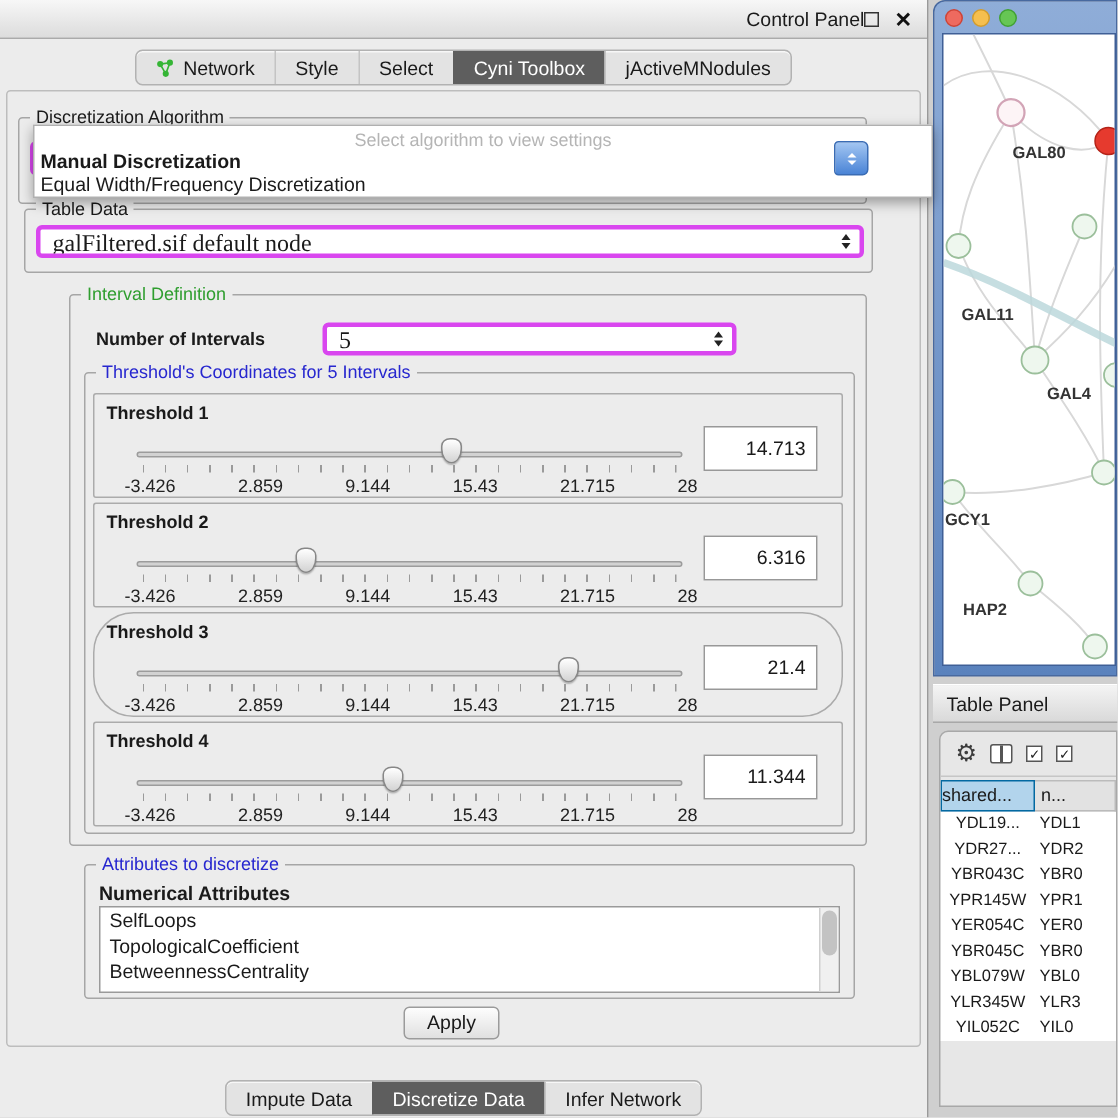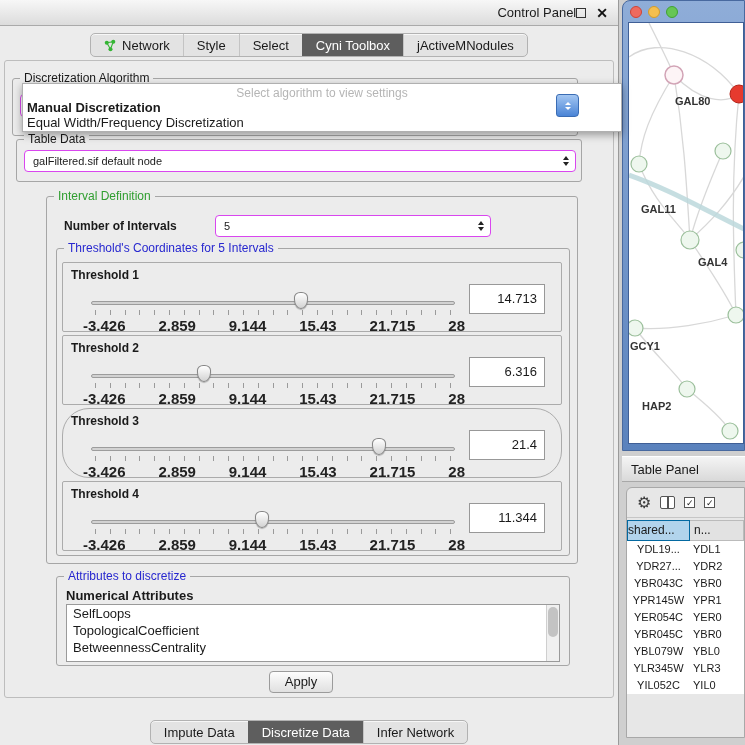--- a/index.html
+++ b/index.html
@@ -21,41 +21,41 @@
   .tab:first-child { border-left:none; }
   .tab.sel { background:#5e5e5e; color:#fff; border-left-color:#5e5e5e; }
 
   .cp-border { position:absolute; left:4px; top:60px; width:610px; height:638px; border:1px solid #bdbdbd; border-radius:3px; background:#ececec; }
 
   .group { position:absolute; border:1px solid #a6a6a6; border-radius:3px; }
   .gtitle { position:absolute; font-size:12px; background:#ececec; padding:0 4px; white-space:nowrap; z-index:2; }
   .gtitle.green { color:#2f9e2f; }
   .gtitle.blue { color:#2727cf; }
 
-  .combo { position:absolute; background:#fff; border:1px solid #d946ef; border-radius:4px; font-size:11px; line-height:20px; padding:0 22px 0 8px; overflow:hidden; white-space:nowrap; }
+  .combo { position:absolute; background:#fff; border:3px solid #d946ef; border-radius:4px; font-size:16px; line-height:20px; padding:0 22px 0 8px; overflow:hidden; white-space:nowrap;font-family:Liberation Serif, serif; }
   .spin { position:absolute; right:6px; top:50%; transform:translateY(-50%); display:flex; flex-direction:column; align-items:center; }
   .aru { width:0; height:0; border-left:3.5px solid transparent; border-right:3.5px solid transparent; border-bottom:4px solid #222; }
   .ard { width:0; height:0; border-left:3.5px solid transparent; border-right:3.5px solid transparent; border-top:4px solid #222; margin-top:2px; }
 
   .cap { position:absolute; left:556px; top:94px; width:23px; height:23px; z-index:40; background:linear-gradient(#a3c6f2,#4a84d6); border:1px solid #3a6cb4; border-radius:3px 4px 4px 3px; display:flex; flex-direction:column; align-items:center; justify-content:center; gap:2px; }
   .cap .aru { border-bottom-color:#fff; border-bottom-width:3.5px; border-left-width:3px; border-right-width:3px; }
   .cap .ard { border-top-color:#fff; border-top-width:3.5px; border-left-width:3px; border-right-width:3px; margin-top:0; }
 
   .popup { position:absolute; left:22px; top:83px; width:600px; height:49px; background:#fff; border:1px solid #b0b0b0; box-shadow:0 3px 8px rgba(0,0,0,.35); z-index:30; }
   .popup .ph { font-size:12px; color:#b5b5b5; text-align:center; padding-top:2px; height:16px; }
   .popup .opt { font-size:13px; padding:0 4px; height:15px; line-height:15px; }
   .popup .opt.b { font-weight:bold; }
 
   .thr { position:absolute; left:62px; width:500px; height:70px; border:1px solid #ababab; border-radius:2px; }
   .thr .lab { position:absolute; left:8px; top:5px; font-size:12px; font-weight:bold; }
   .slider { position:absolute; left:28px; top:28px; width:364px; height:38px; }
   .track { position:absolute; left:0; right:0; top:10px; height:4px; background:#d2d2d2; border:1px solid #9c9c9c; border-radius:2px; }
   .thumb { position:absolute; top:1px; width:14px; height:17px; background:linear-gradient(#ffffff,#d3d3d3); border:1px solid #878787; border-radius:7px 7px 8px 8px / 6px 6px 11px 11px; box-shadow:0 1px 1px rgba(0,0,0,.25); }
   .ticks { position:absolute; left:4px; right:4px; top:19px; height:5px; background:repeating-linear-gradient(90deg,#9a9a9a 0,#9a9a9a 1px,transparent 1px,transparent 14.8px); }
-  .tlabels { position:absolute; left:-8px; right:-10px; top:26px; display:flex; justify-content:space-between; font-size:15px; color:#222;font-weight:bold; }
+  .tlabels { position:absolute; left:-8px; right:-10px; top:26px; display:flex; justify-content:space-between; font-size:12px; color:#222; }
   .tval { position:absolute; left:406px; top:21px; width:76px; height:30px; background:#fff; border:1px solid #989898; font-size:13px; text-align:right; line-height:28px; padding-right:7px; }
 
   .attr-label { position:absolute; left:66px; top:588px; font-size:13px; font-weight:bold; }
   .listbox { position:absolute; left:66px; top:604px; width:494px; height:58px; background:#fff; border:1px solid #9a9a9a; overflow:hidden; }
   .listbox .li { font-size:13px; line-height:17px; padding-left:6px; white-space:nowrap; }
   .lscroll { position:absolute; right:0; top:0; bottom:0; width:13px; background:#f0f0f0; border-left:1px solid #cfcfcf; }
   .lthumb { position:absolute; left:1px; top:2px; width:10px; height:30px; background:#c3c3c3; border-radius:5px; }
 
   .applybtn { position:absolute; left:269px; top:671px; width:64px; height:22px; background:linear-gradient(#fdfdfd,#e0e0e0); border:1px solid #9b9b9b; border-radius:4px; font-size:13px; text-align:center; line-height:20px; }
 

